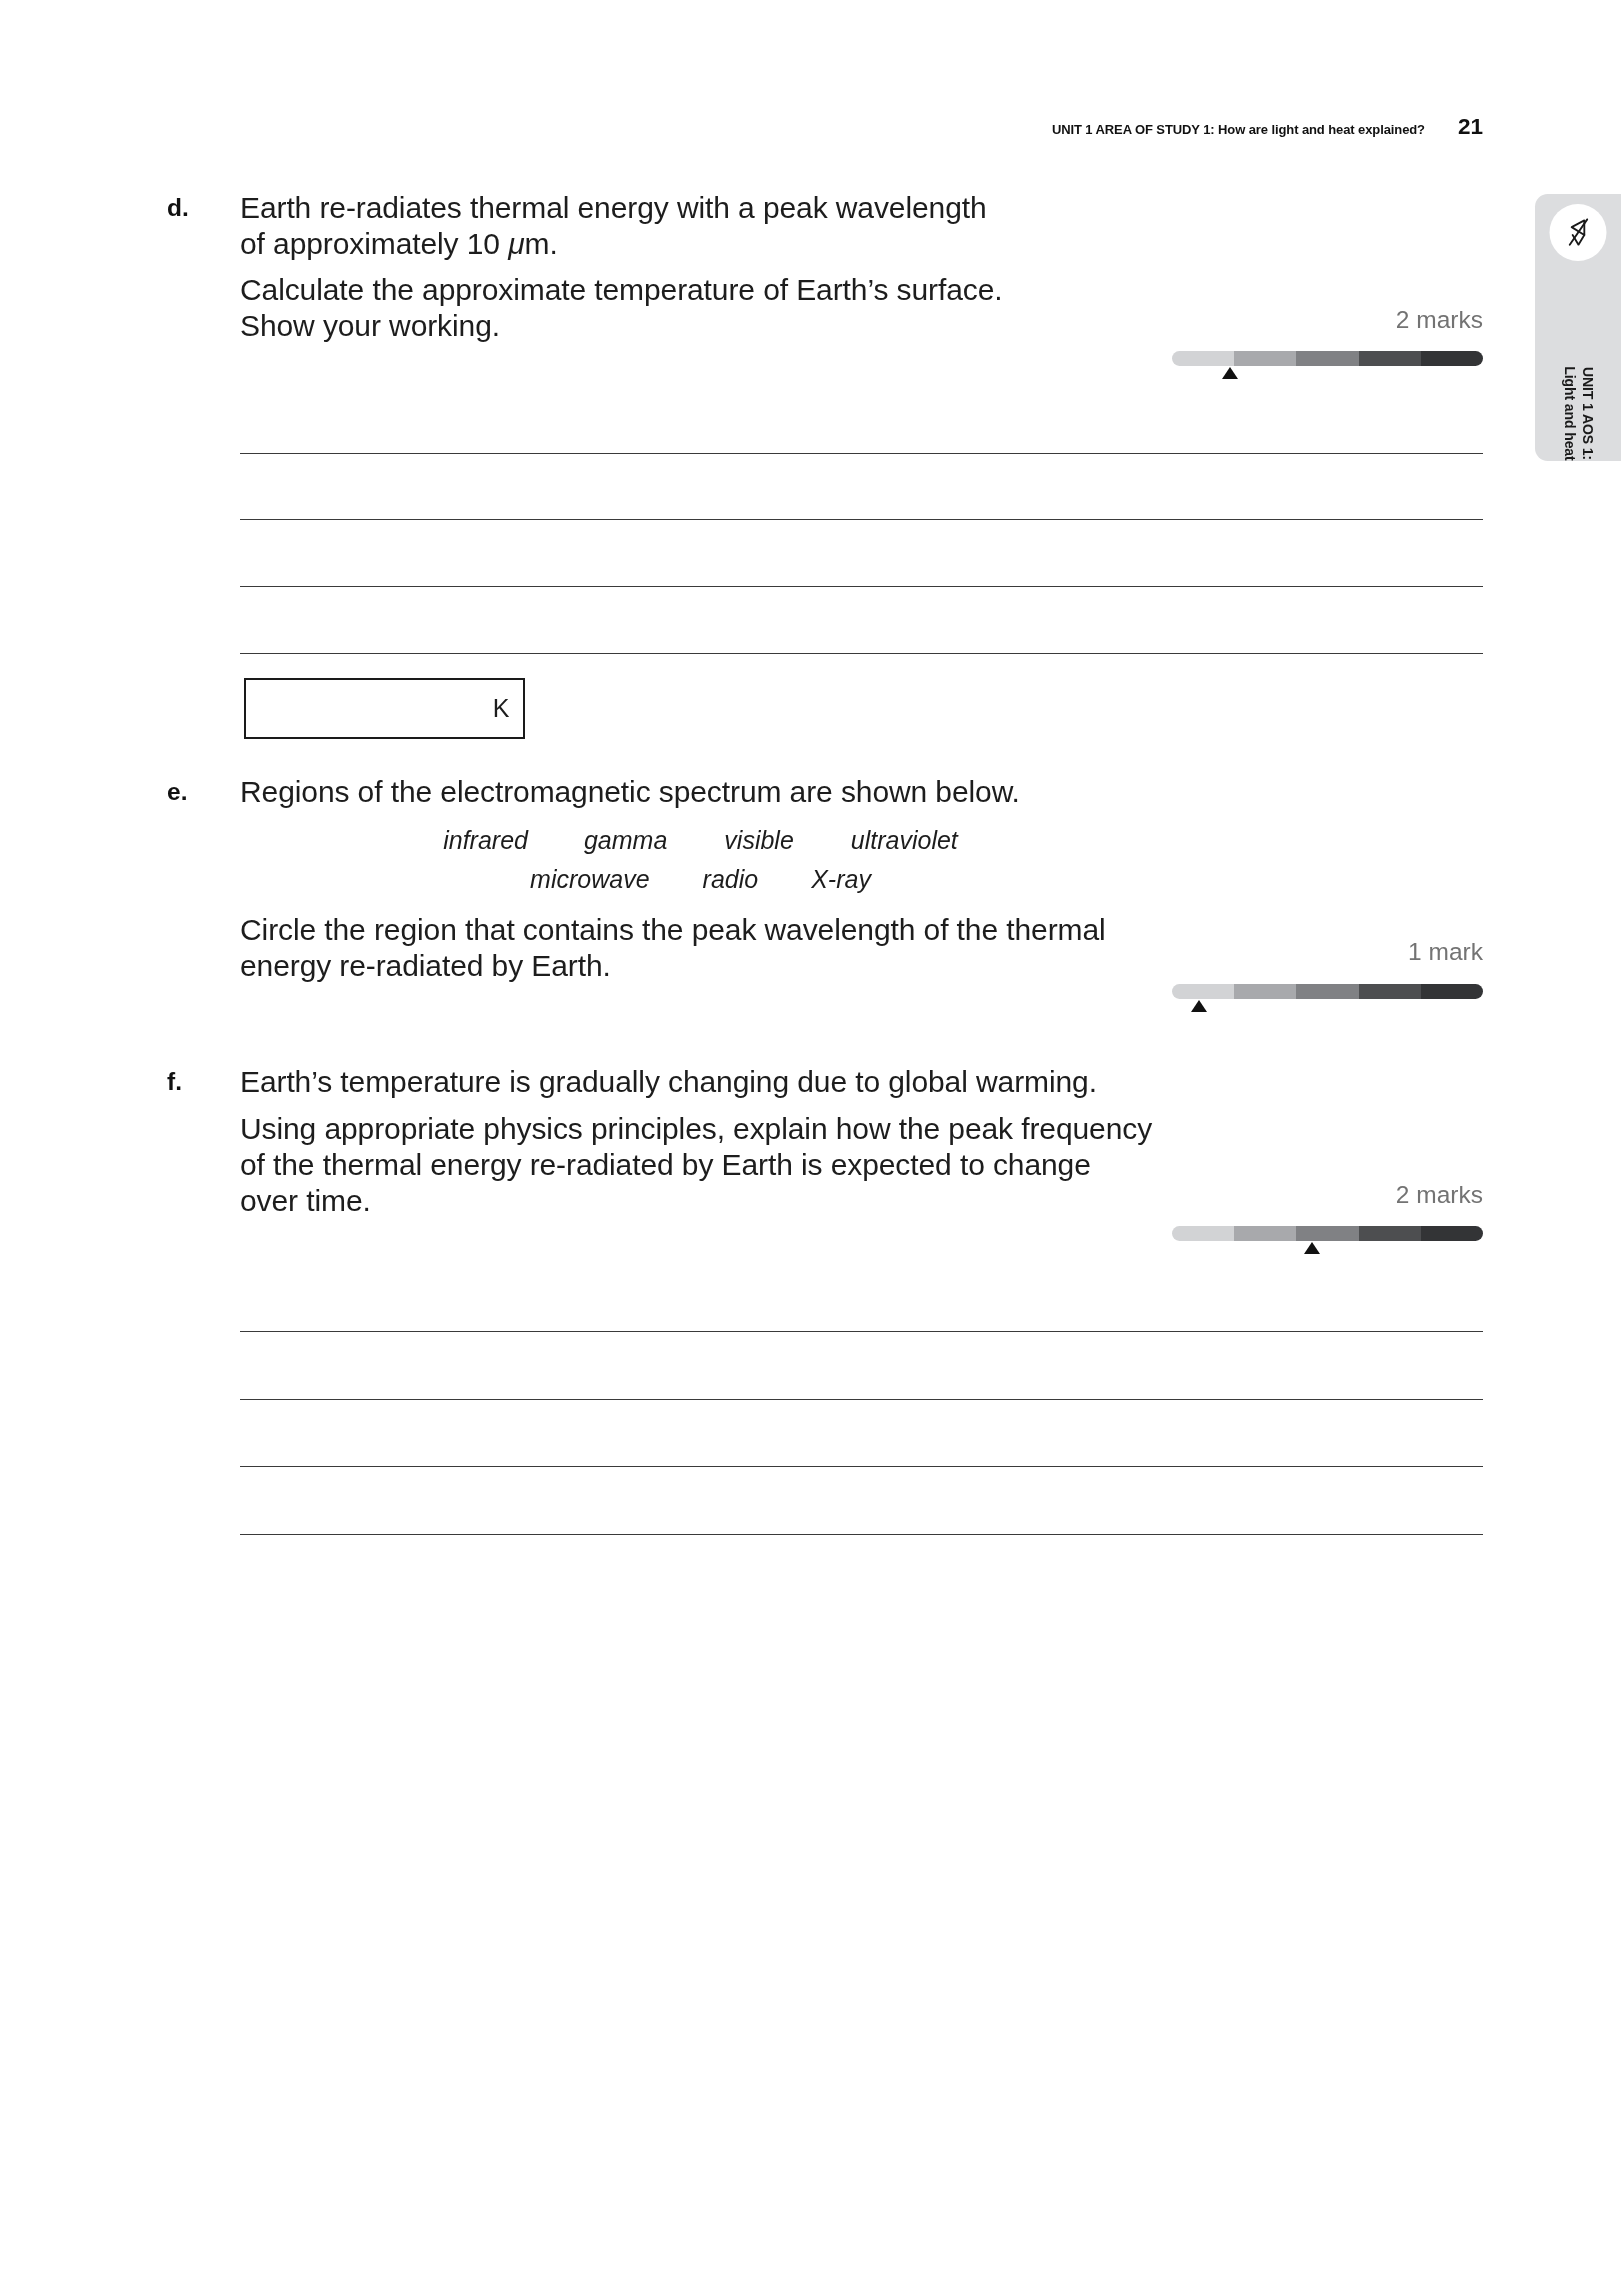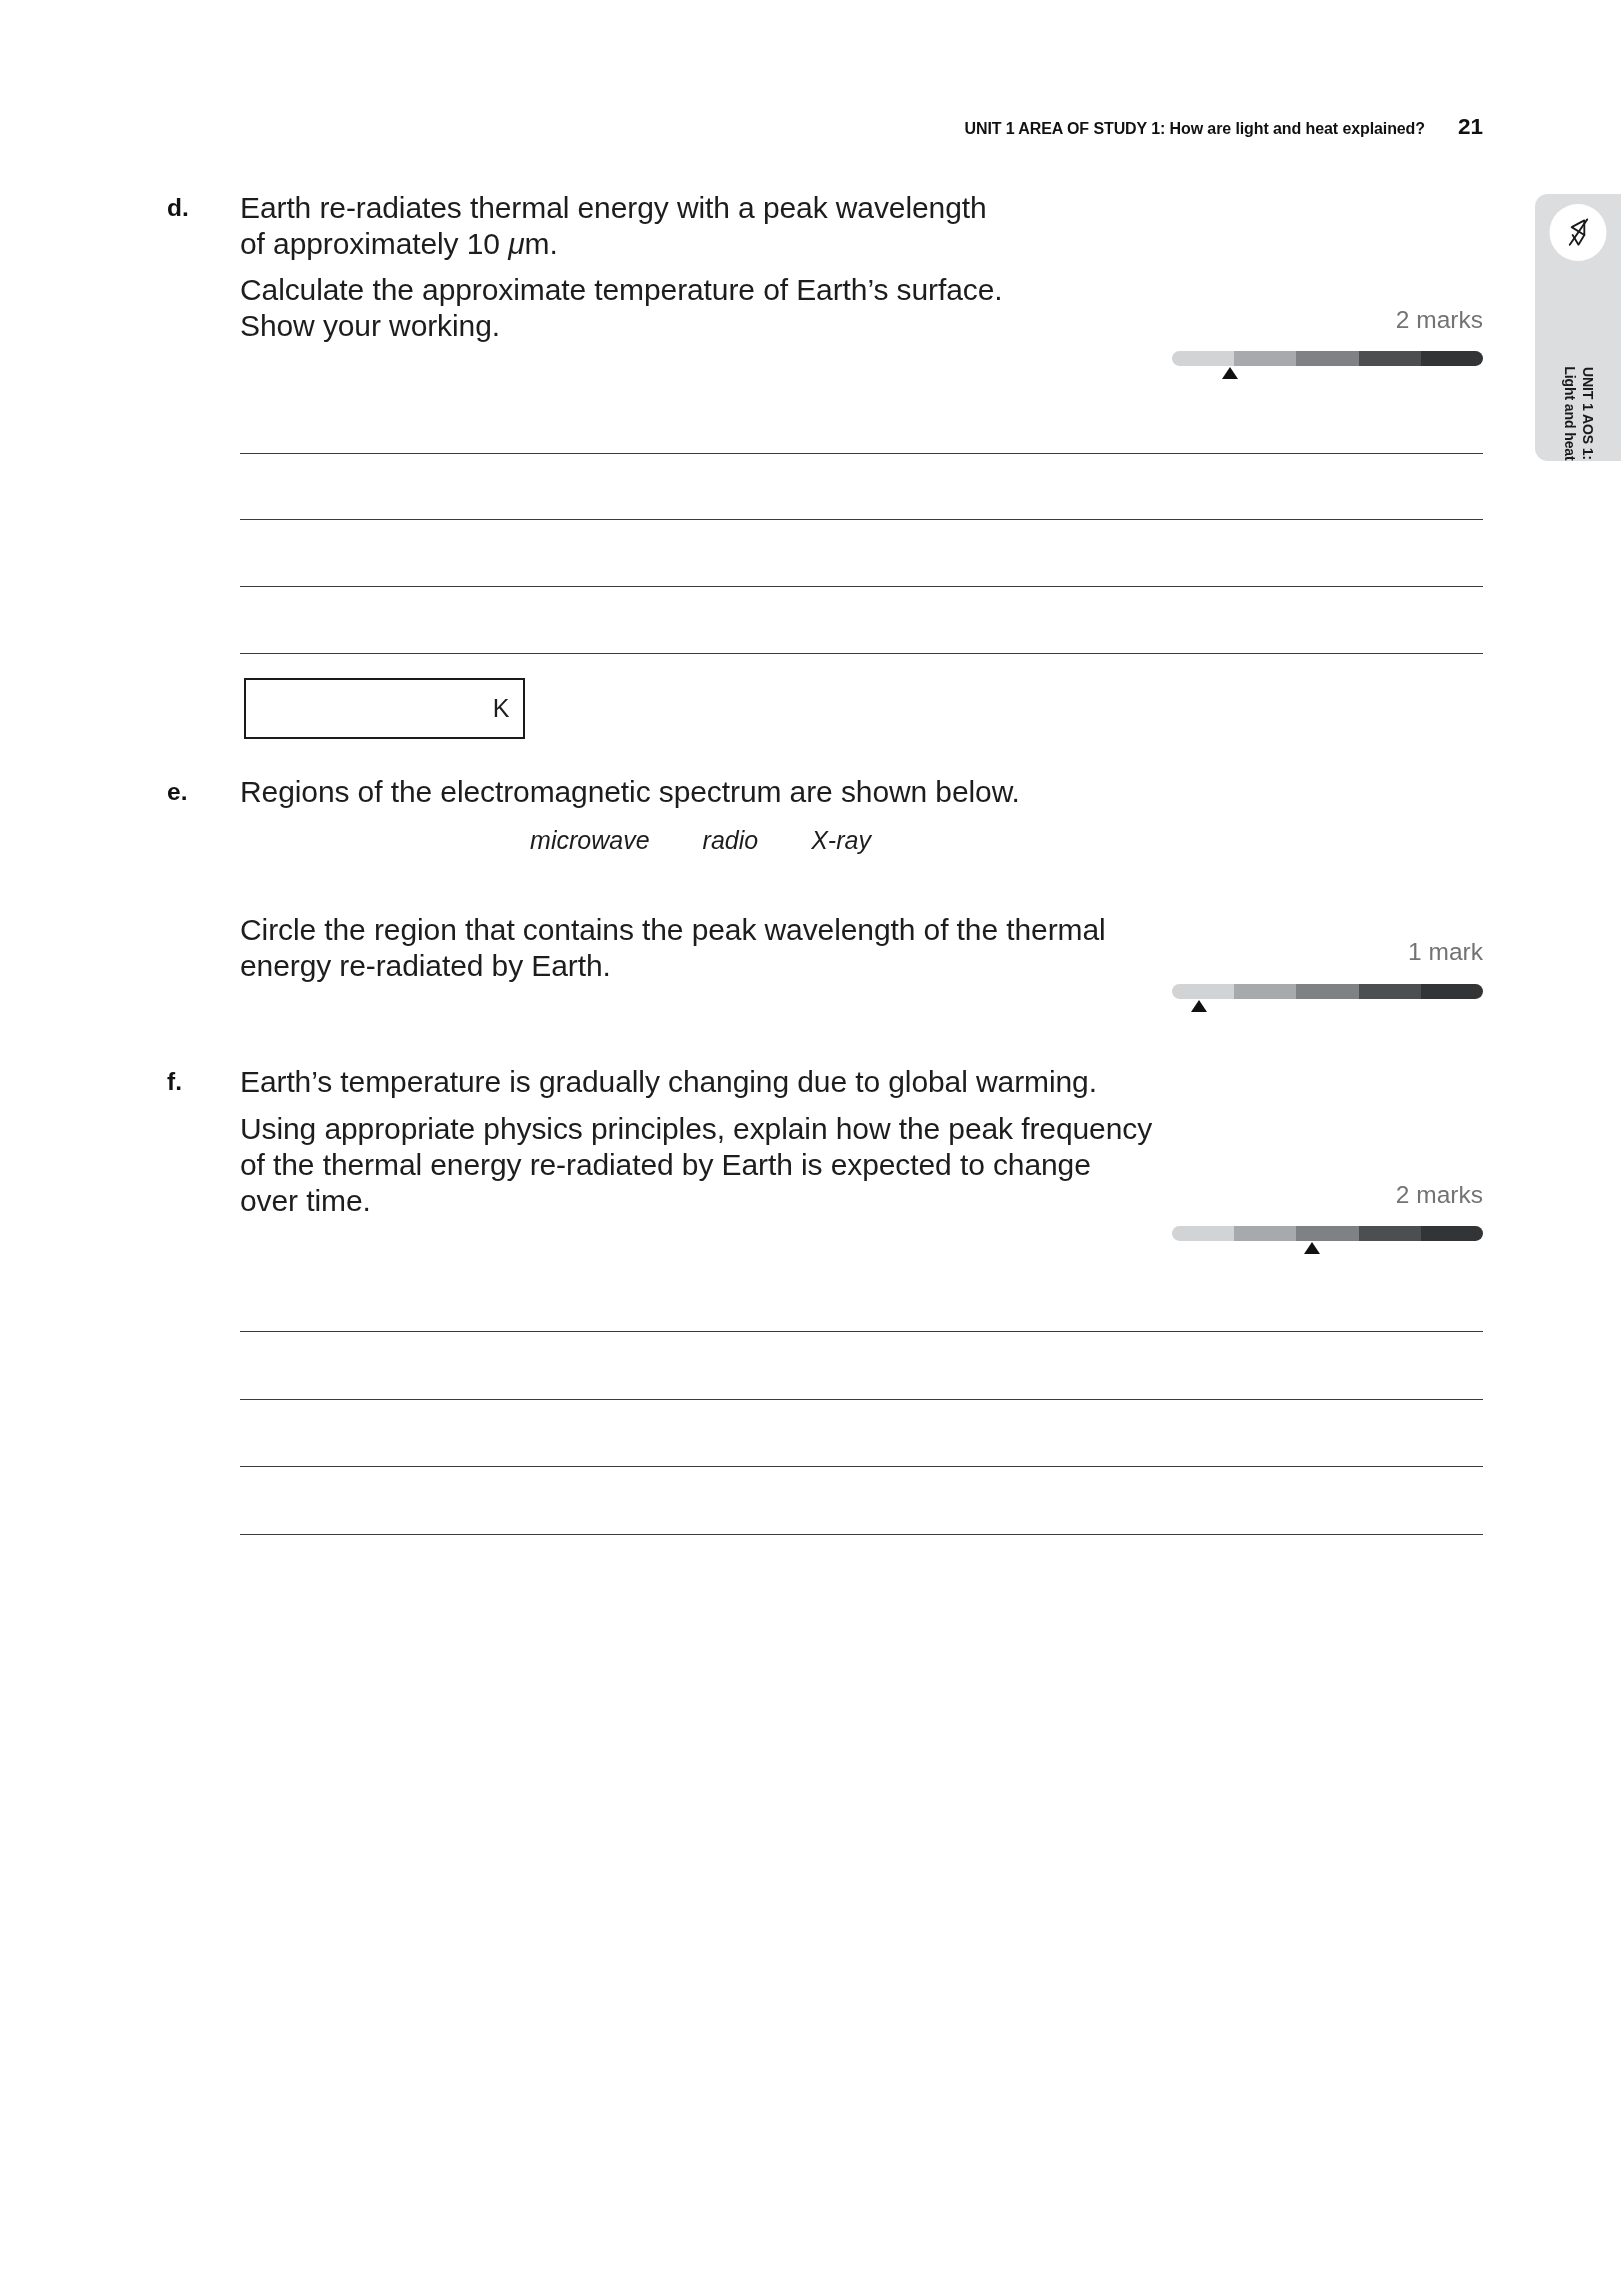--- a/index.html
+++ b/index.html
@@ -20,21 +20,21 @@
   .page-header {
     position: absolute;
     top: 114px;
     right: 138px;
     display: flex;
     align-items: baseline;
     gap: 33px;
     white-space: nowrap;
   }
   .header-title {
-    font-size: 16px;
+    font-size: 13px;
     font-weight: bold;
     letter-spacing: -0.1px;
     color: #111111;
   }
   .header-pageno {
     font-size: 22.5px;
     font-weight: bold;
     color: #111111;
   }
 
@@ -222,20 +222,26 @@
 
 <div class="answer-box" style="left:244px; top:678px; width:281px; height:61px;">
   <span>K</span>
 </div>
 
 <div class="qlabel" style="left:167px; top:778px;">e.</div>
 
 <div class="qtext" style="left:240px; top:774px; width:882px;">Regions of the electromagnetic spectrum are shown below.</div>
 
 <div class="spectrum-rows" style="left:240px; top:821px; width:921px;">
+  <div class="spectrum-row row1">
+    <span>infrared</span>
+      <span>gamma</span>
+      <span>visible</span>
+      <span>ultraviolet</span>
+  </div>
   <div class="spectrum-row row2">
     <span>microwave</span>
       <span>radio</span>
       <span>X-ray</span>
   </div>
 </div>
 
 <div class="qtext" style="left:240px; top:912px; width:882px;">Circle the region that contains the peak wavelength of the thermal
 energy re-radiated by Earth.</div>
 

